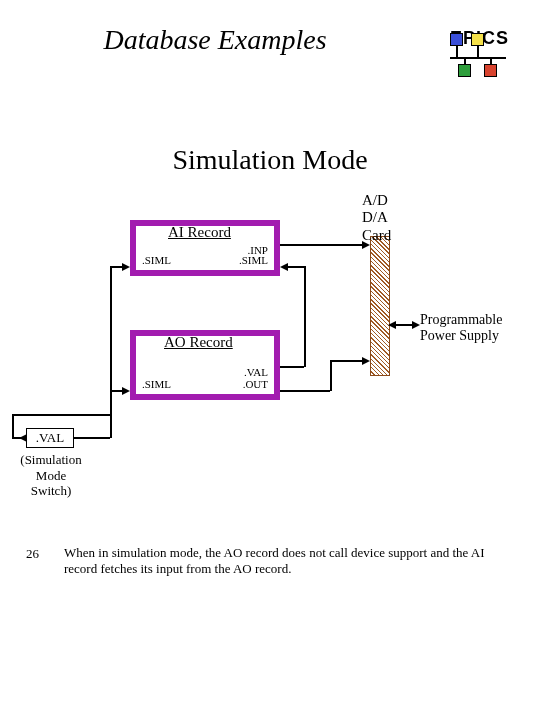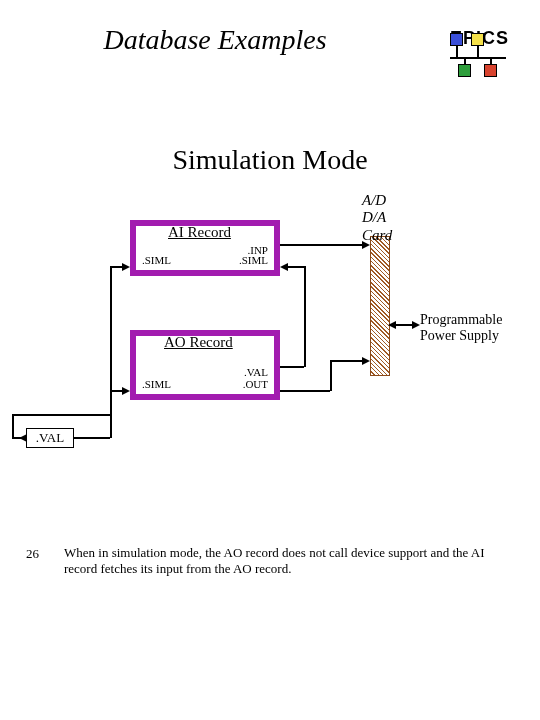--- a/index.html
+++ b/index.html
@@ -197,30 +197,33 @@
     </div>
 
     <div class="record-box" style="left:130px; top:130px; width:150px; height:70px;">
       <div class="record-title" style="left:28px; top:-2px;">AO Record</div>
       <div class="port-label" style="right:6px; top:30px;">.VAL</div>
       <div class="port-label" style="left:6px; bottom:4px;">.SIML</div>
       <div class="port-label" style="right:6px; bottom:4px;">.OUT</div>
     </div>
 
     <div class="ad-card" style="left:370px; top:36px;"></div>
-    <div class="ad-card-label" style="left:362px; top:-8px; white-space:pre;font-style:italic;">A/D
+    <div class="ad-card-label" style="left:362px; top:-8px; white-space:pre;">A/D
 D/A
 Card</div>
 
     <div class="supply-label" style="left:420px; top:112px; white-space:pre;">Programmable
 Power Supply</div>
 
     <div class="val-box" style="left:26px; top:228px; width:48px; height:20px;">
       <span>.VAL</span>
     </div>
+    <div class="sim-caption" style="left:18px; top:252px; width:66px; white-space:pre;">(Simulation
+Mode
+Switch)</div>
 
     <div class="wire" style="left:280px; top:44px; width:84px; height:1.5px;"></div>
     <div class="arrow-right" style="left:362px; top:40.5px;"></div>
 
     <div class="wire" style="left:280px; top:190px; width:50px; height:1.5px;"></div>
     <div class="wire" style="left:330px; top:160px; width:1.5px; height:31px;"></div>
     <div class="wire" style="left:330px; top:160px; width:34px; height:1.5px;"></div>
     <div class="arrow-right" style="left:362px; top:156.5px;"></div>
 
     <div class="wire" style="left:392px; top:124px; width:24px; height:1.5px;"></div>

